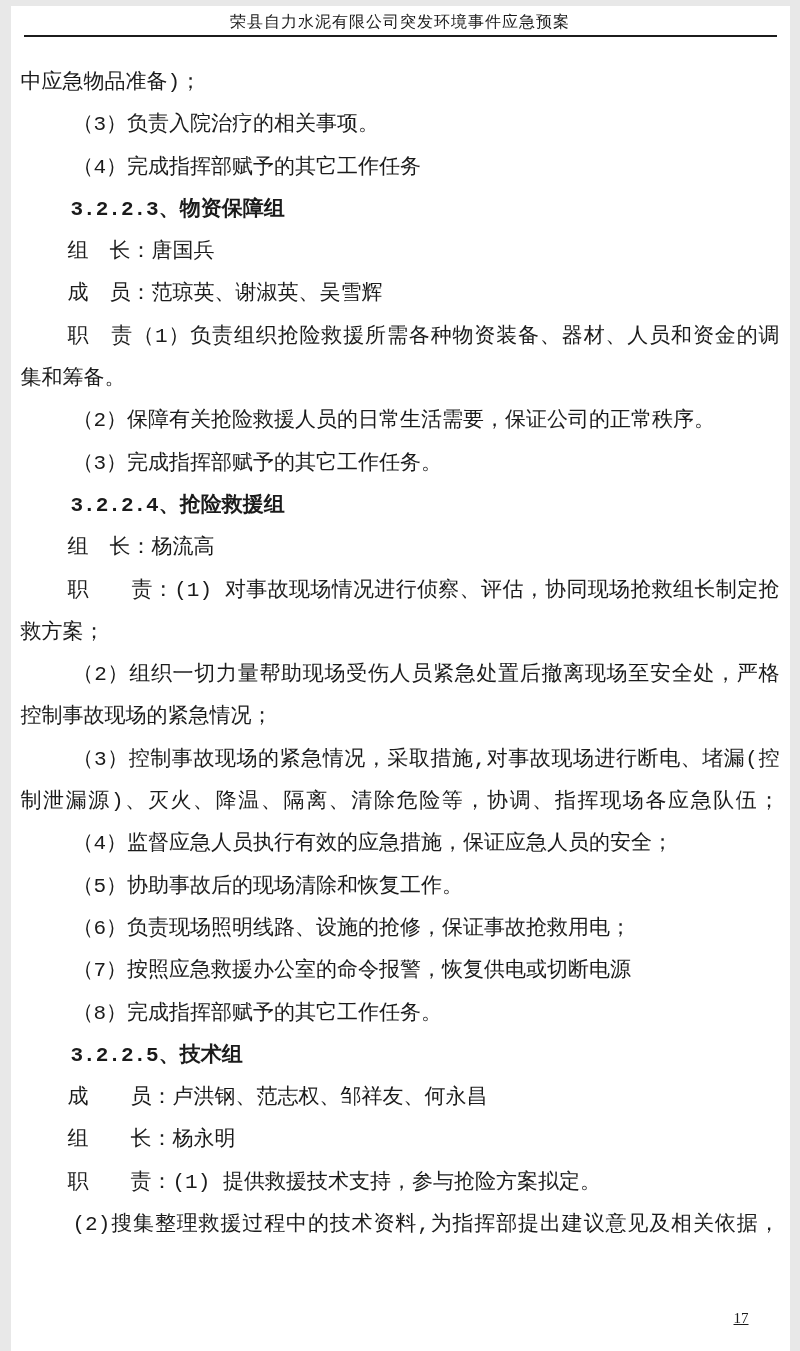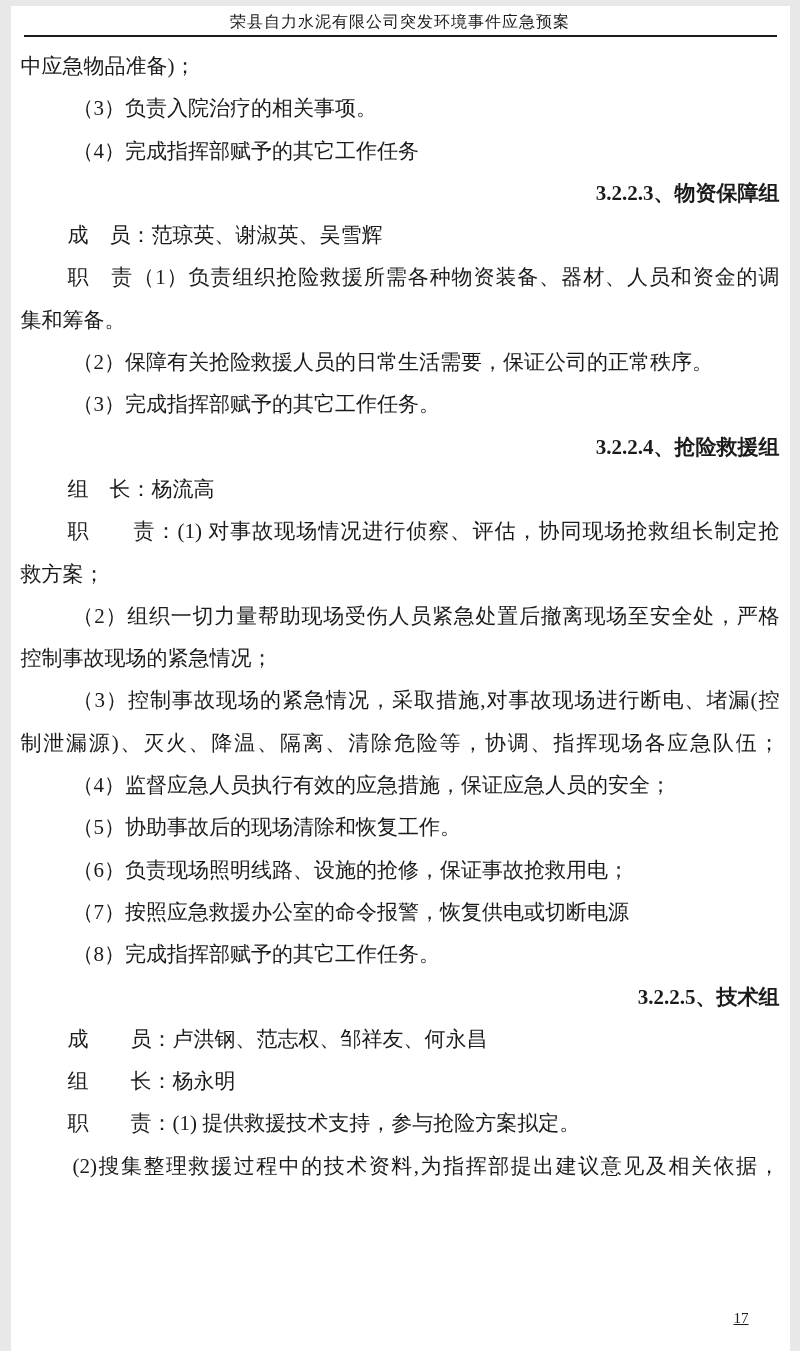--- a/index.html
+++ b/index.html
@@ -15,33 +15,34 @@
   .hdr{
     margin:0 13px;
     padding:6px 0 3px 0;
     text-align:center;
     font-size:16px;
     line-height:20px;
     border-bottom:2px solid #1c1c1c;
     letter-spacing:1px;
   }
   .body{
-    padding:8px 10px 0 10px;
+    padding:25px 10px 0 10px;
+    font-family:Liberation Mono, monospace;
   }
   .ln{
     font-size:21px;
     line-height:42.3px;
     height:42.3px;
     white-space:nowrap;
     overflow:visible;
   }
   .ln.ind{margin-left:52px;}
   .ln.lab{margin-left:47px;}
   .ln.lab2{margin-left:60px;}
-  .ln.head{margin-left:50px;font-weight:bold;text-align:right;}
+  .ln.head{margin-left:50px;font-weight:bold;}
   .ln.just{
     white-space:normal;
     text-align:justify;
     text-align-last:justify;
   }
   .pageno{
     position:absolute;
     top:1302px;
     right:41px;
     font-size:15px;
@@ -56,20 +57,21 @@
 <div class="page">
   <div class="hdr">
     <span>荣县自力水泥有限公司突发环境事件应急预案</span>
   </div>
 
   <main class="body">
       <div class="ln">中应急物品准备)；</div>
       <div class="ln ind">（3）负责入院治疗的相关事项。</div>
       <div class="ln ind">（4）完成指挥部赋予的其它工作任务</div>
       <div class="ln head">3.2.2.3、物资保障组</div>
+      <div class="ln lab">组　长：唐国兵</div>
       <div class="ln lab">成　员：范琼英、谢淑英、吴雪辉</div>
       <div class="ln lab just">职　责（1）负责组织抢险救援所需各种物资装备、器材、人员和资金的调</div>
       <div class="ln">集和筹备。</div>
       <div class="ln ind">（2）保障有关抢险救援人员的日常生活需要，保证公司的正常秩序。</div>
       <div class="ln ind">（3）完成指挥部赋予的其它工作任务。</div>
       <div class="ln head">3.2.2.4、抢险救援组</div>
       <div class="ln lab">组　长：杨流高</div>
       <div class="ln lab just">职　　责：(1) 对事故现场情况进行侦察、评估，协同现场抢救组长制定抢</div>
       <div class="ln">救方案；</div>
       <div class="ln ind just">（2）组织一切力量帮助现场受伤人员紧急处置后撤离现场至安全处，严格</div>

